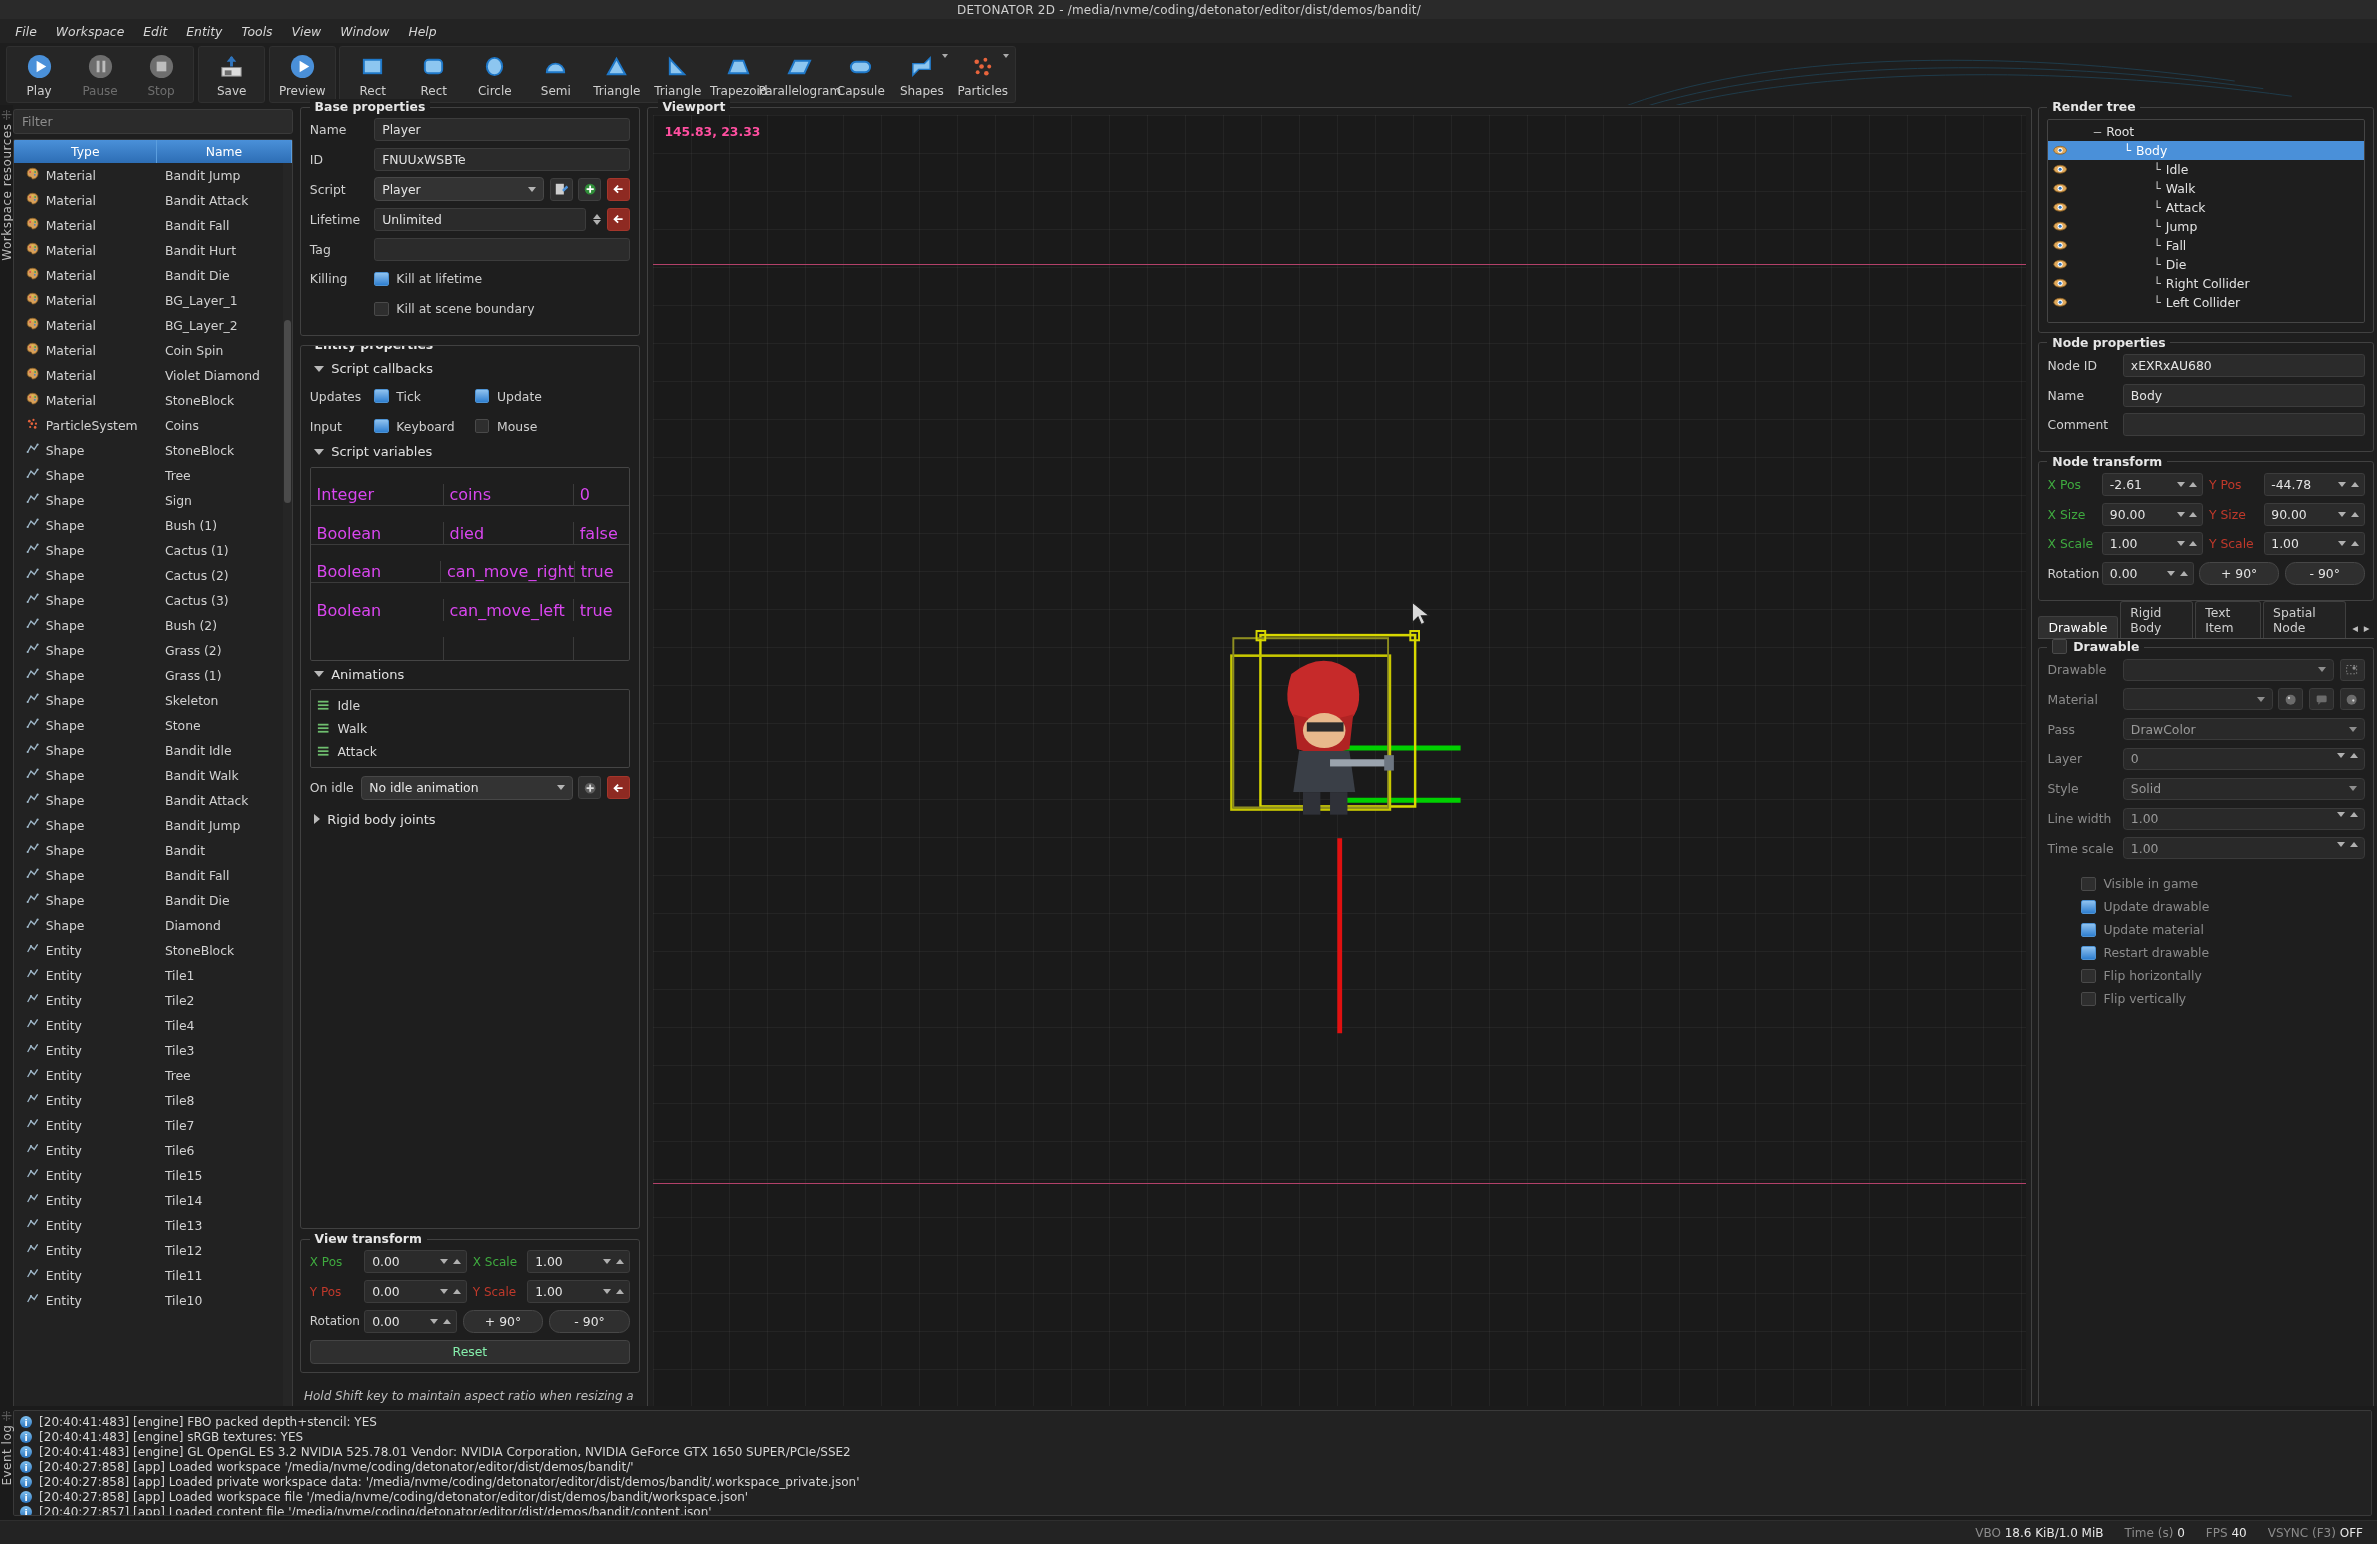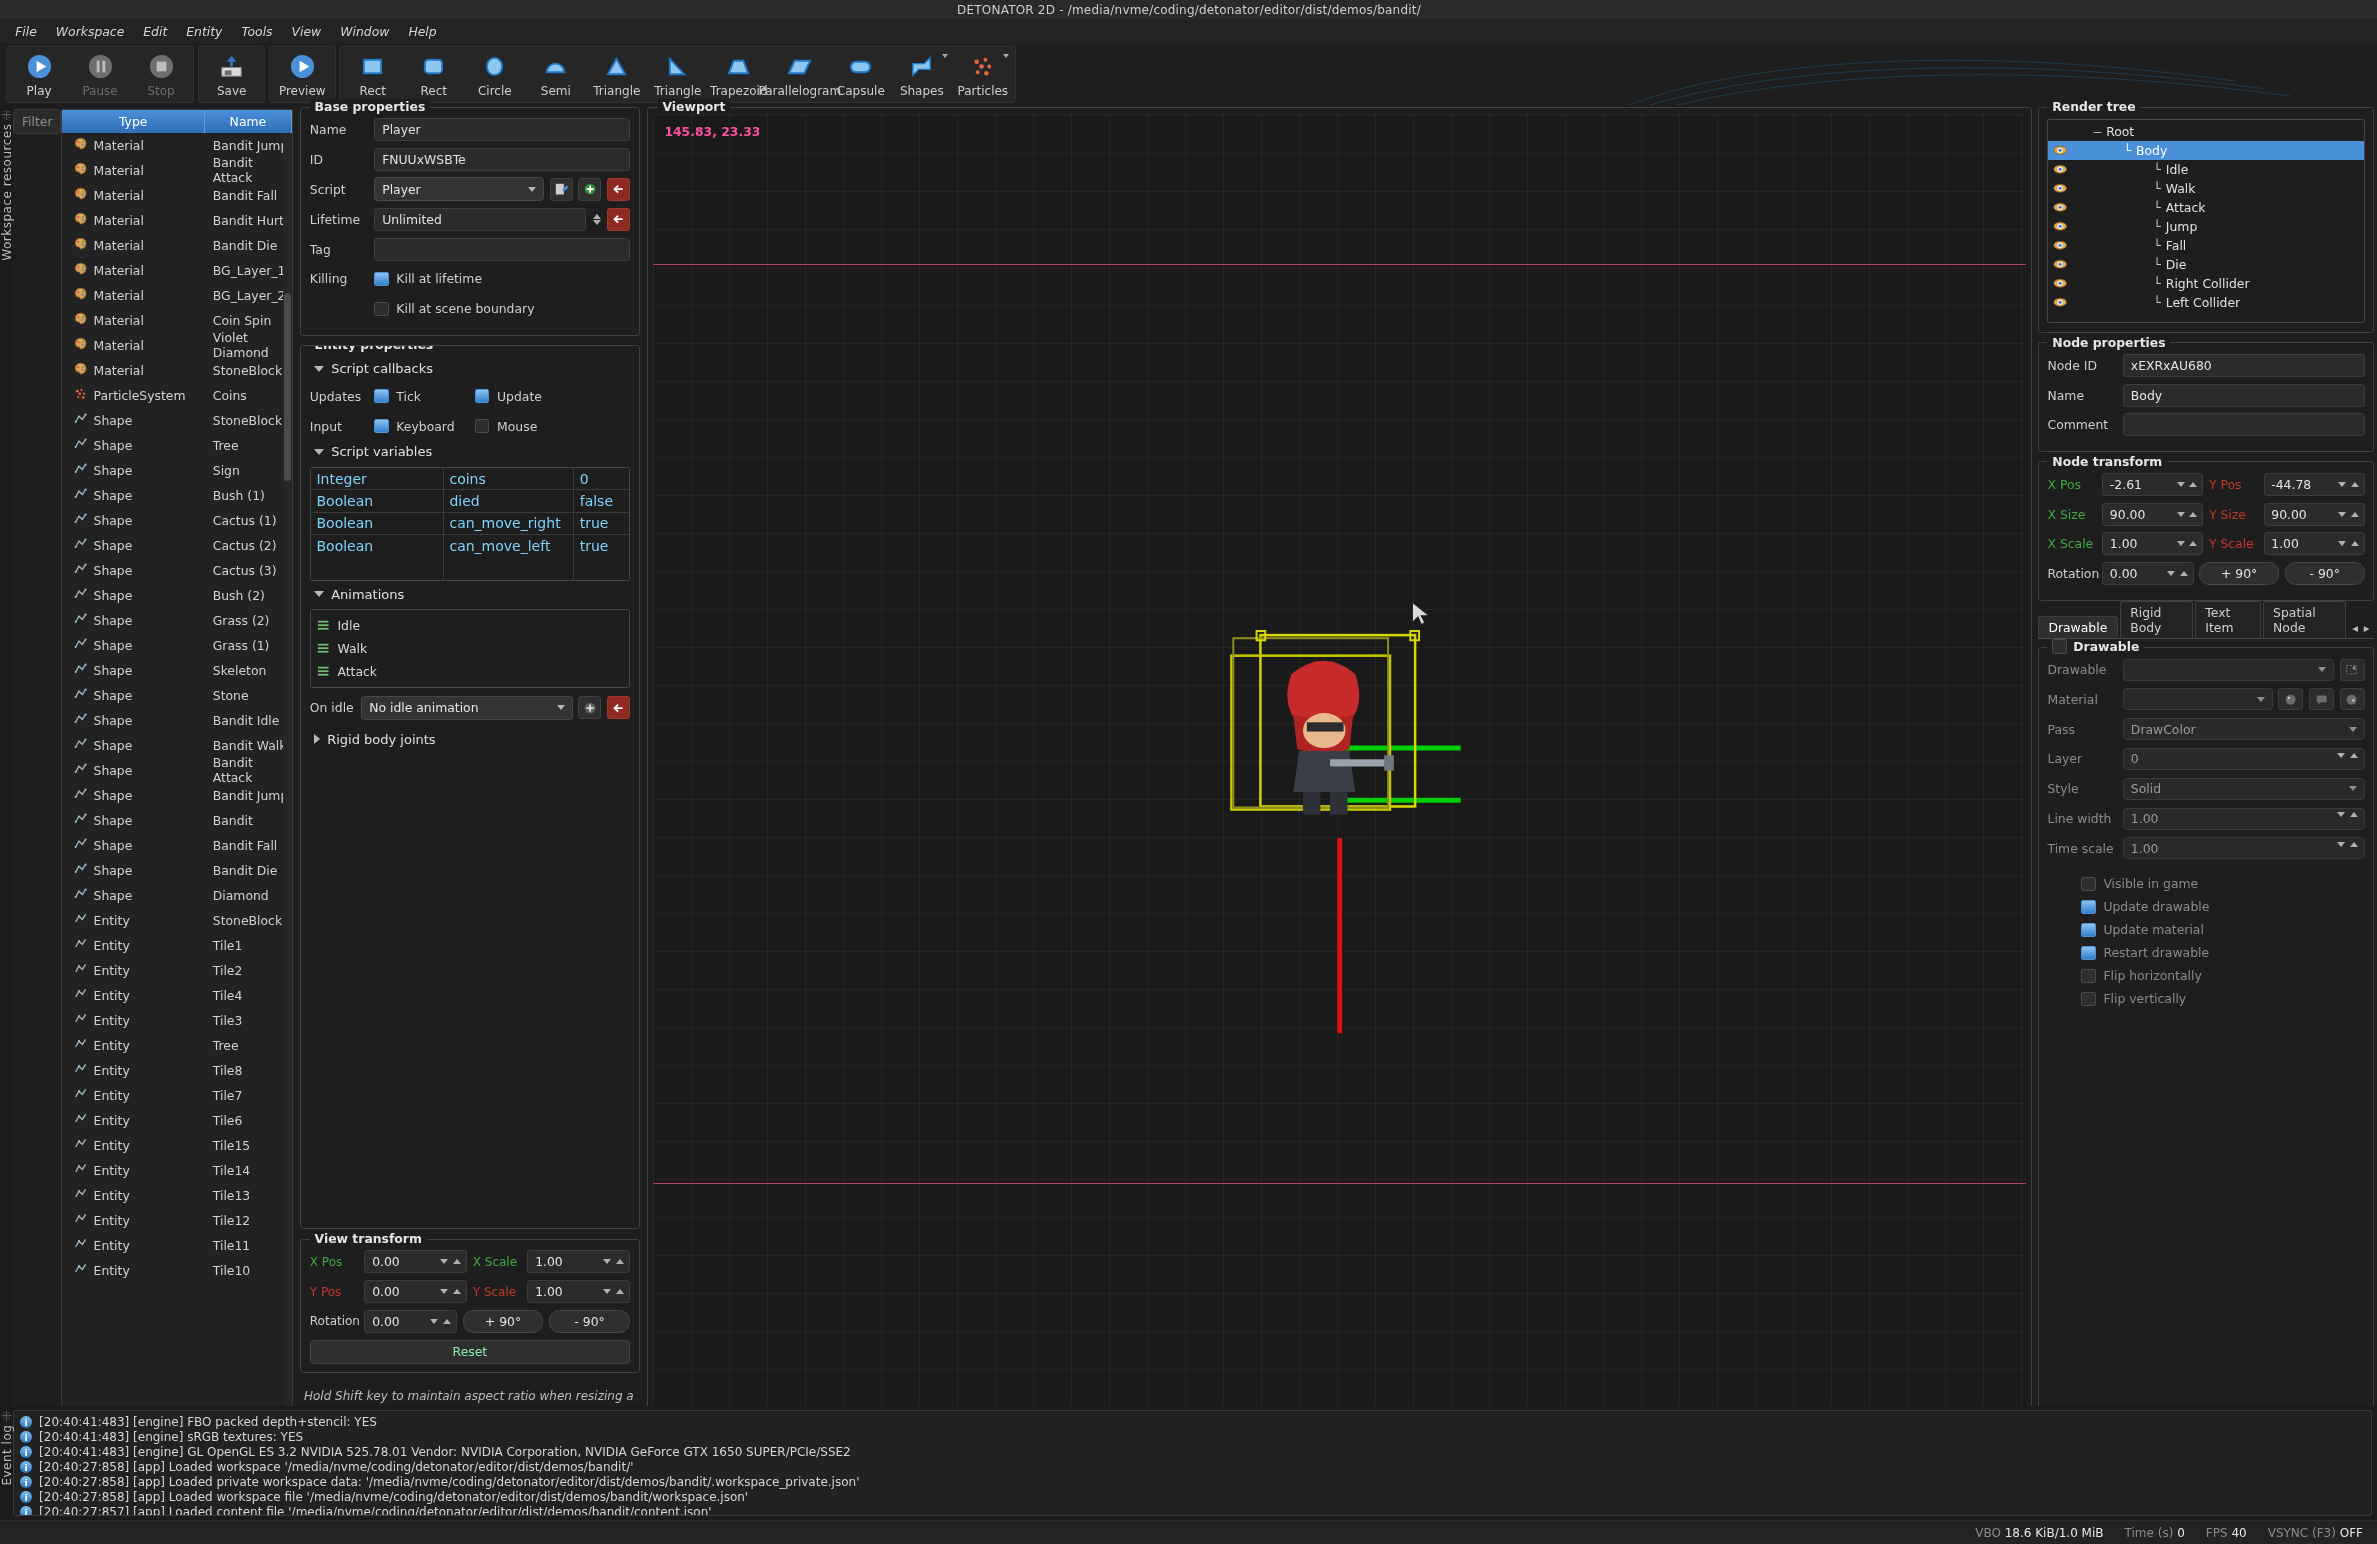--- a/index.html
+++ b/index.html
@@ -41,21 +41,21 @@
   .tbbtn.hasmenu::after{
     content:""; position:absolute; right:4.8px; top:5.7px;
     border-left:3.8px solid transparent;border-right:3.8px solid transparent;border-top:4.8px solid #aaa;
   }
   
   #main{ position:absolute; top:105px; left:0; right:0; bottom:68px; display:flex;}
   .gripper{ width:13.3px; background:#1b1b1b; display:flex; align-items:flex-start; justify-content:center; padding-top:5.7px;}
   .gripdots{ color:#5a5a5a; font-size:13.3px; line-height:9.5px;}
 
   
-  #leftpanel{ width:285px; background:#1e1e1e; display:flex; flex-direction:row; padding:3.8px 5.7px 5.7px 0;}
+  #leftpanel{ width:285px; background:#1e1e1e; display:flex; flex-direction:column; padding:3.8px 5.7px 5.7px 0;}
   #filterbox{
     height:25px; background:#2b2b2b; border:1px solid #3a3a3a; border-radius:2.9px;
     color:#8d8d8d; font-size:12.4px; display:flex; align-items:center; padding:0 7.6px; margin-bottom:4.8px;
   }
   .restable{ flex:1; background:#222; border:1px solid #3a3a3a; border-radius:1.9px; overflow:hidden; position:relative;}
   .resthead{ display:flex; height:23px;
     background:linear-gradient(#4a90d9,#2d6eb5); color:#fff; font-size:12.4px;}
   .resthead div{ display:flex; align-items:center; justify-content:center; border-right:1px solid #5b9ede;}
   .rth-type{ width:143px;}
   .rth-name{ flex:1;}
@@ -95,21 +95,21 @@
   .spin{ display:flex; flex-direction:column; justify-content:center; gap:1px; margin-left:1.9px;}
   .arr-u{ border-left:4.8px solid transparent;border-right:4.8px solid transparent;border-bottom:5.7px solid #b0b0b0;}
   .arr-d{ border-left:4.8px solid transparent;border-right:4.8px solid transparent;border-top:5.7px solid #b0b0b0;}
   .chk{ width:14.3px; height:14.3px; border-radius:1.9px; border:1px solid #4a4a4a; background:#2e2e2e; flex:none;}
   .chk.on{ background:linear-gradient(#8fc2ef,#2f7fd0); border-color:#4e93d4;}
   .chkrow{ display:flex; align-items:center; gap:7.6px; font-size:12.4px; color:#cfcfcf; height:23px;}
   .sectitle{ display:flex; align-items:center; gap:7.6px; font-size:13px; color:#e0e0e0; margin:5.7px 0 7.6px 3.8px;}
   .tri{ border-left:5.7px solid transparent;border-right:5.7px solid transparent;border-top:6.7px solid #b9b9b9;}
   .tri.right{ border-top:5.7px solid transparent;border-bottom:5.7px solid transparent;border-left:6.7px solid #b9b9b9; border-right:none;}
   .vartable{ border:1px solid #454545; border-radius:1.9px; margin:0 0 5.7px 0;}
-  .vartable .vr{ display:flex; height:22.4px; border-bottom:1px solid #3b3b3b; font-size:14px; color:#7dd3fc;}
+  .vartable .vr{ display:flex; height:22.4px; border-bottom:1px solid #3b3b3b; font-size:16px; color:#d946ef;margin-top:16px;}
   .vartable .vr:last-child{ border-bottom:none;}
   .vr .c1{ width:133px; padding-left:5.7px; display:flex; align-items:center; border-right:1px solid #3b3b3b;}
   .vr .c2{ flex:1; padding-left:5.7px; display:flex; align-items:center; border-right:1px solid #3b3b3b;}
   .vr .c3{ width:55px; padding-left:5.7px; display:flex; align-items:center;}
   .animlist{ border:1px solid #454545; border-radius:1.9px; padding:3.8px 0;}
   .animrow{ display:flex; align-items:center; gap:7.6px; height:23px; padding-left:6.7px; font-size:12.4px;}
   .hint{ font-size:12px; color:#bdbdbd; font-style:italic; line-height:1.45; padding:5.7px 3.8px 0 3.8px;}
   .resetbtn{ height:24px; background:#2f2f2f; border:1px solid #444; border-radius:3.8px;
     display:flex; align-items:center; justify-content:center; font-size:12.4px; color:#86efac; margin-top:5.7px;}
   .smalllabel{ font-size:12px;}

